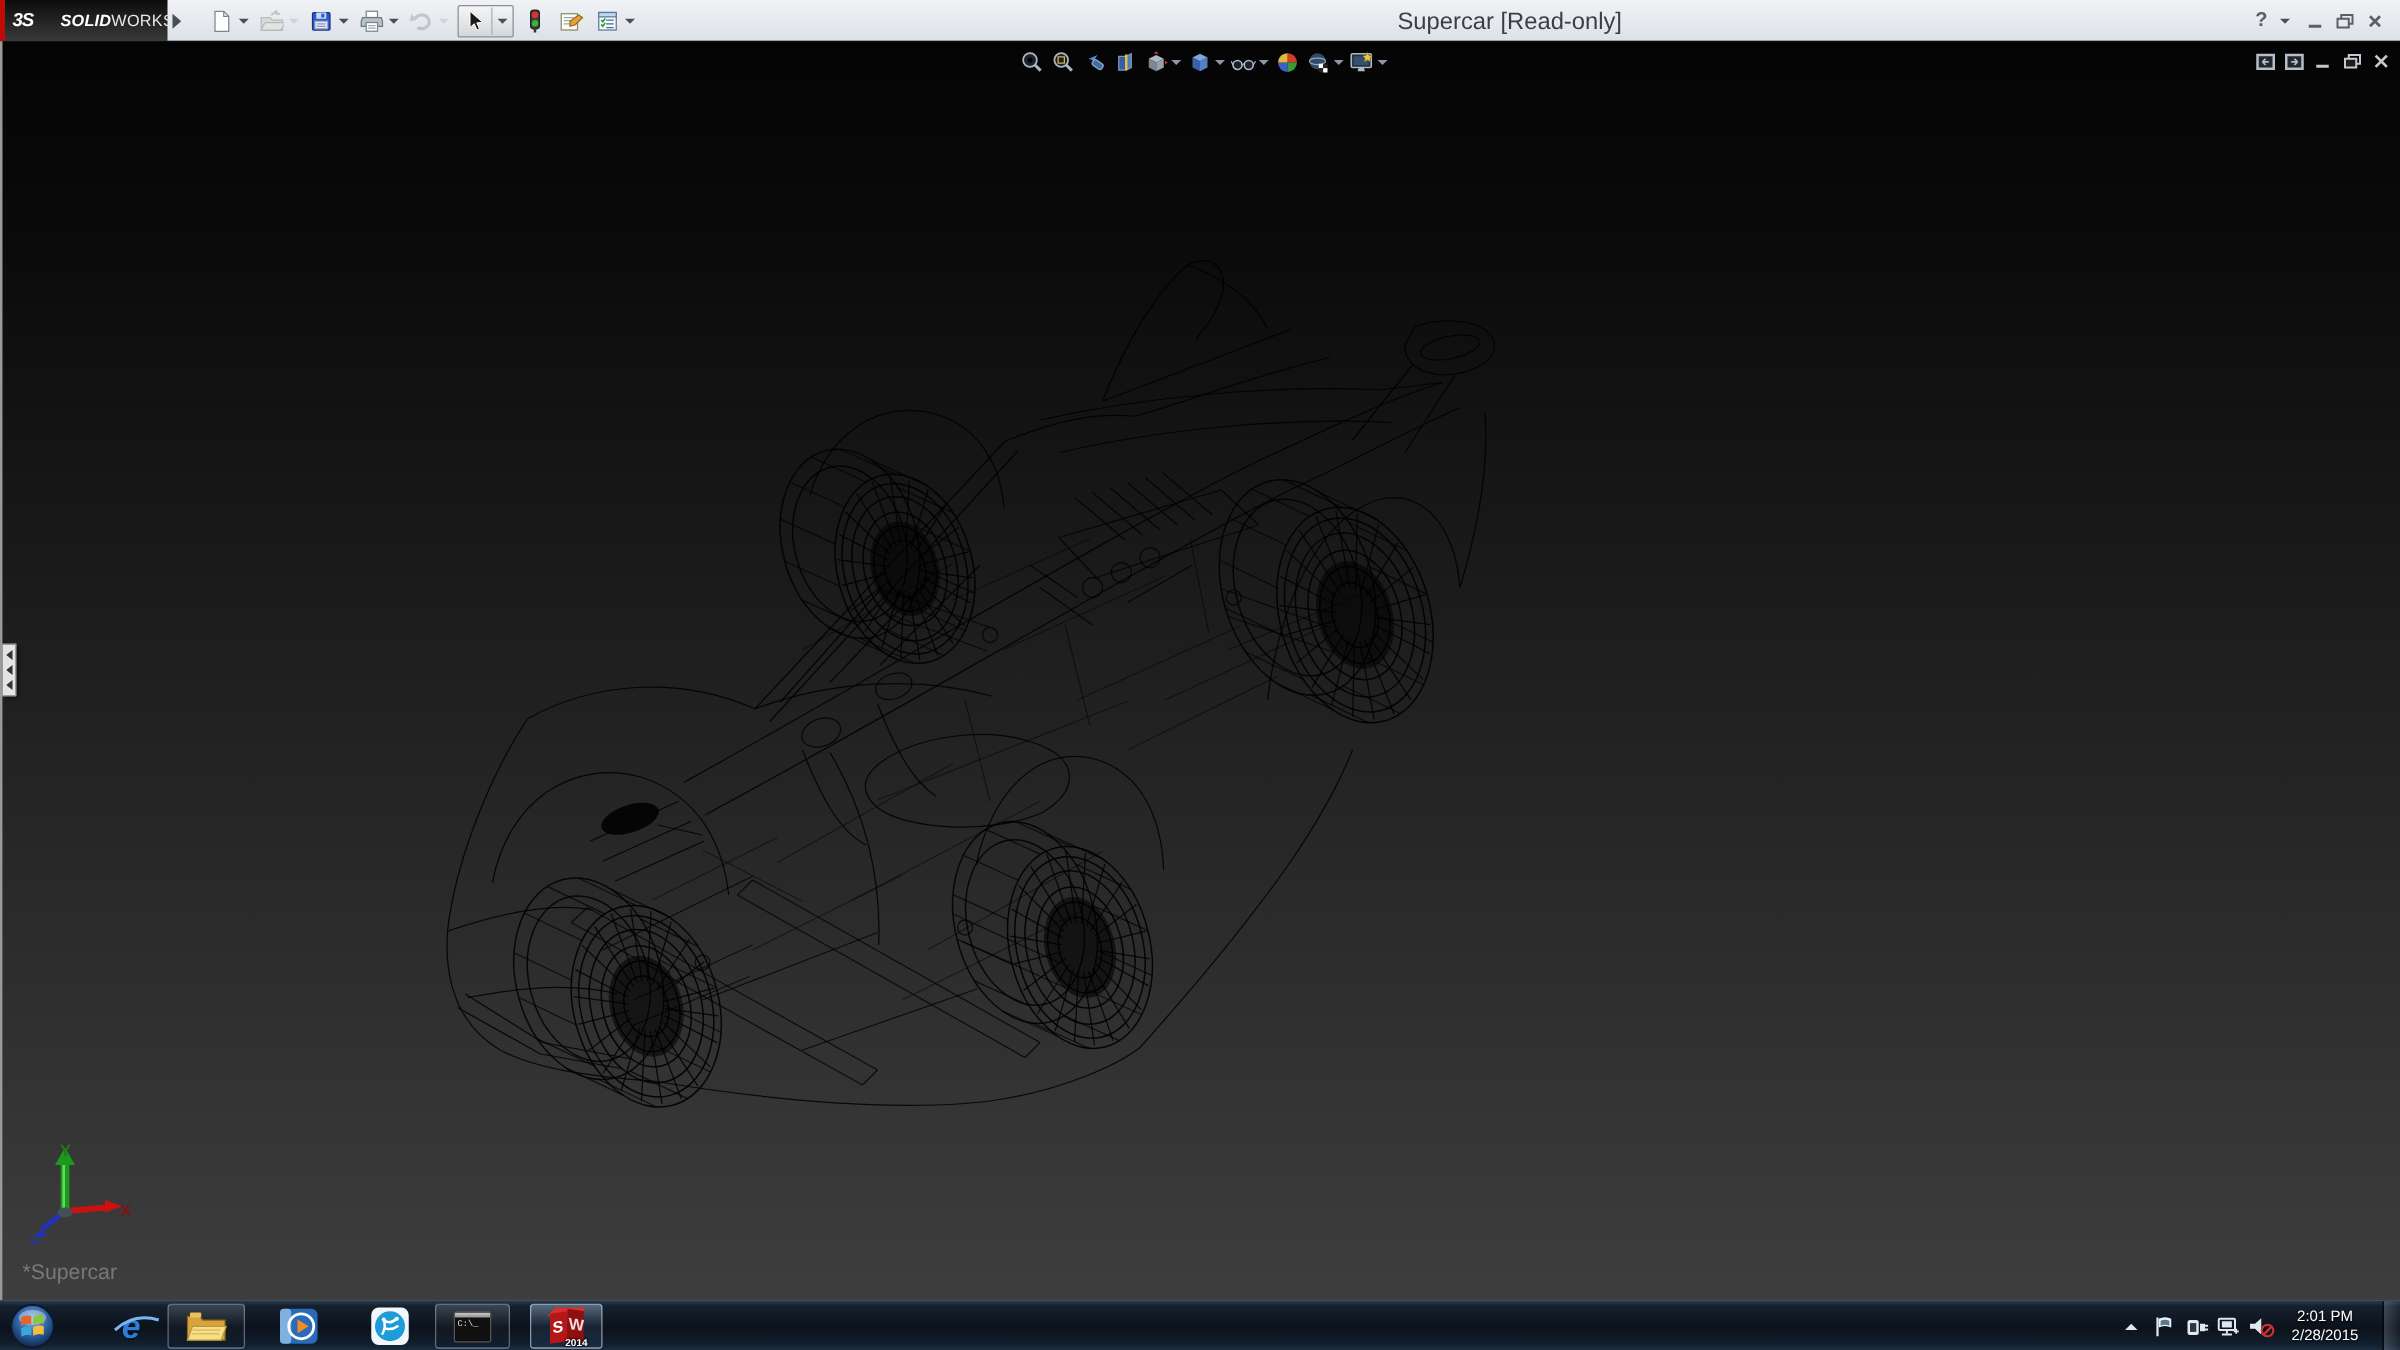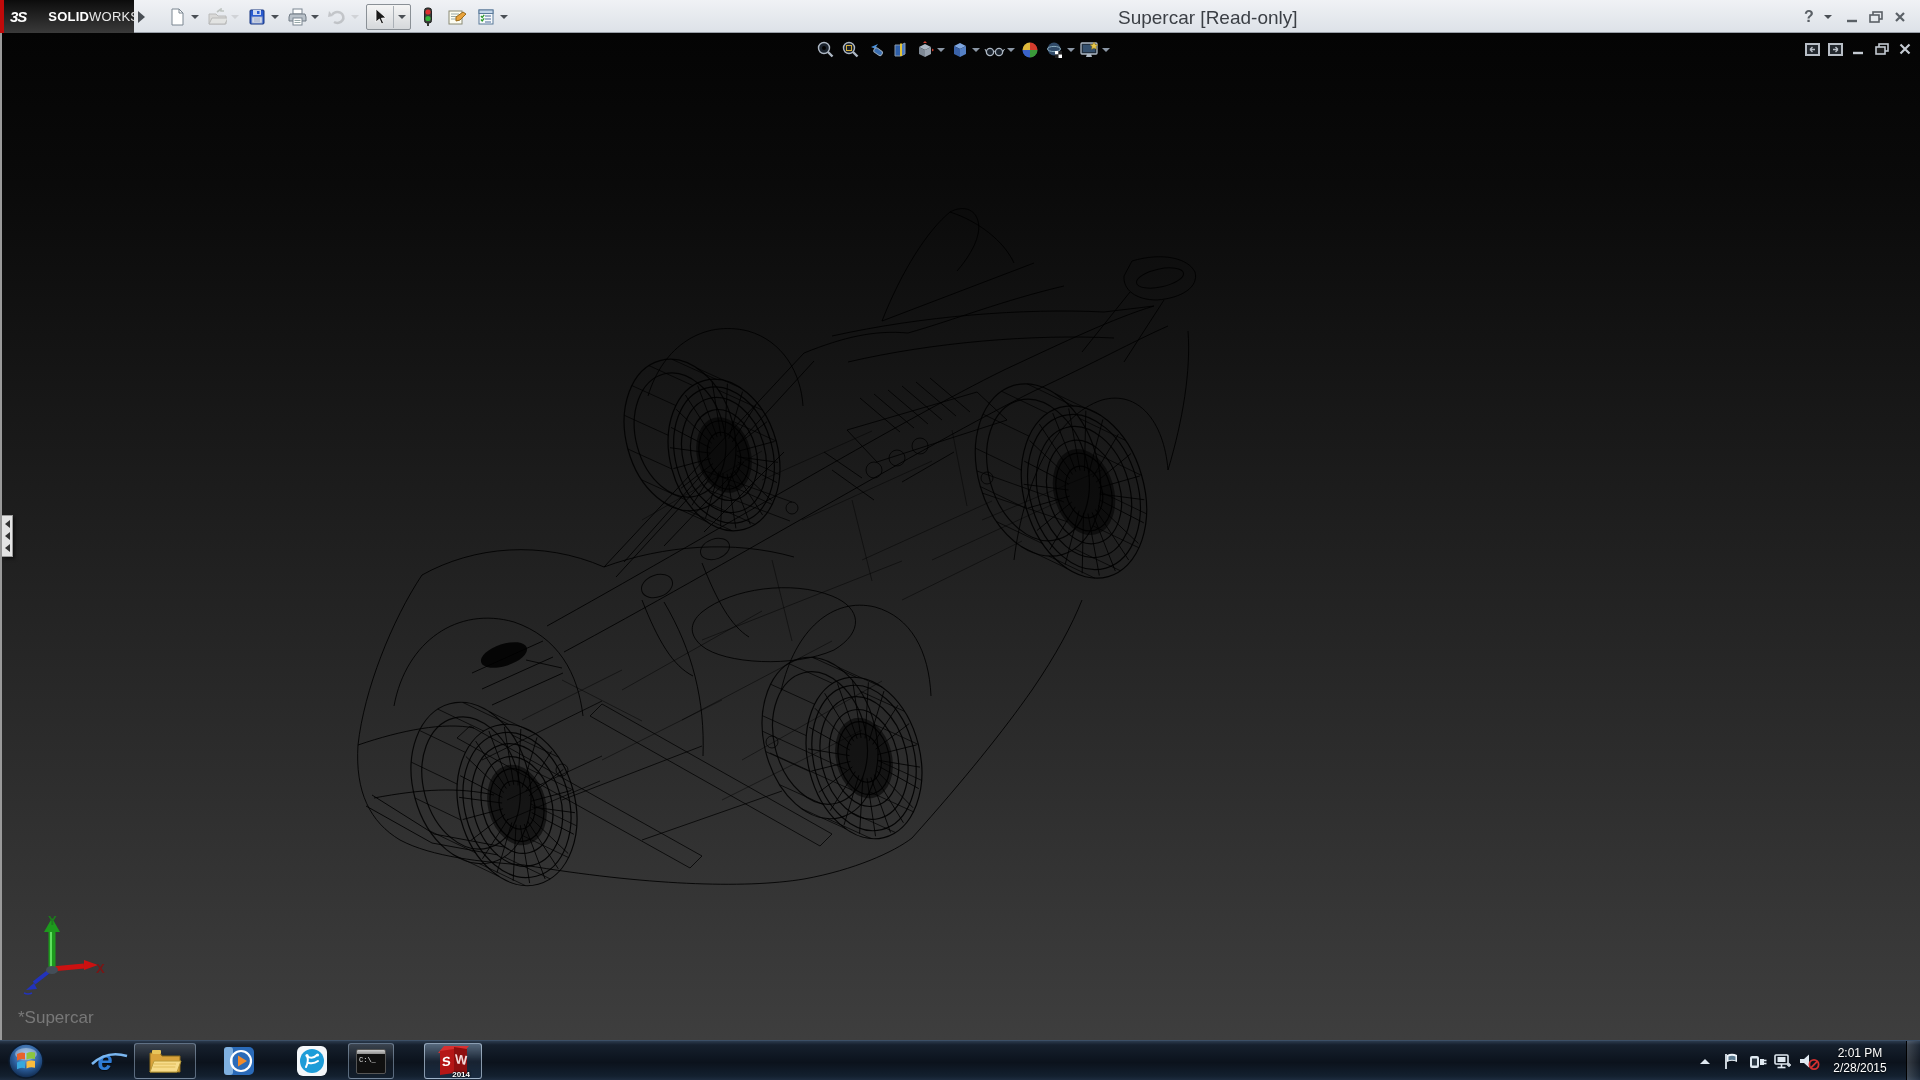--- a/index.html
+++ b/index.html
@@ -7,21 +7,21 @@
     font-family:"Liberation Sans", sans-serif; }
   .screen { position:absolute; left:0; top:0; width:1920px; height:1080px; }
 
   
   .titlebar { position:absolute; left:0; top:0; width:1920px; height:33px;
     background:linear-gradient(#f0f2f5,#dde2e8); border-bottom:1px solid #9aa0a8; }
   .logo-box { position:absolute; left:0; top:0; width:134px; height:33px;
     background:linear-gradient(#0c0c0c,#3a3a3a); display:flex; align-items:center; padding-left:10px; }
   .logo-red { position:absolute; left:0; top:0; width:4px; height:33px; background:#c00a0a; }
   .logo-mark { color:#fff; font-style:italic; font-weight:bold; font-size:15px; margin-right:22px; letter-spacing:-1px;}
-  .logo-bold { color:#fff; font-weight:bold; font-size:13px; letter-spacing:.2px;}
+  .logo-bold { color:#fff; font-weight:bold; font-size:13px; letter-spacing:.2px;font-style:italic;}
   .logo-light{ color:#e8e8e8; font-weight:300; font-size:13px; letter-spacing:.2px;}
   .menu-expand { position:absolute; left:138px; top:11px; width:0; height:0;
     border-left:7px solid #4a4f55; border-top:6px solid transparent; border-bottom:6px solid transparent; }
   .qat { position:absolute; left:166px; top:3px; height:28px; display:flex; align-items:center; }
   .qat-item { display:flex; align-items:center; margin-right:7px; height:26px; }
   .qat-ico { width:22px; height:22px; display:flex; align-items:center; justify-content:center; }
   .ddl { width:0; height:0; border-top:4px solid #4a4f55; border-left:4px solid transparent;
     border-right:4px solid transparent; margin-left:3px; }
   .disabled { opacity:.42; filter:grayscale(.8); }
   .ddl.disabled { opacity:.35; }
@@ -740,21 +740,21 @@
       <span class="sync-tile">
         <svg width="26" height="26">
           <circle cx="13" cy="13" r="12" fill="#1d9cd8"></circle>
           <path d="M7,19 Q10,13 8,8 M8,8 Q13,12 18,7 M10,15 Q15,16 19,13" stroke="#fff" stroke-width="2" fill="none" stroke-linecap="round"></path>
           <circle cx="8" cy="7.5" r="1.6" fill="#fff"></circle>
             <circle cx="18.5" cy="7" r="1.6" fill="#fff"></circle>
         </svg>
       </span>
     </div>
 
-    <div class="tb-item tb-framed" style="left:348px; width:46px;">
+    <div class="tb-item tb-framed" style="left:348px; width:60px;">
       <div class="cmd-face">
         <div class="bar"></div>
         <div class="txt">C:\_</div>
       </div>
     </div>
 
     <div class="tb-item tb-framed tb-active" style="left:424px; width:58px;">
       <div class="sw-cube">
         <div class="sw-top"></div>
         <div class="sw-face-l"></div>

